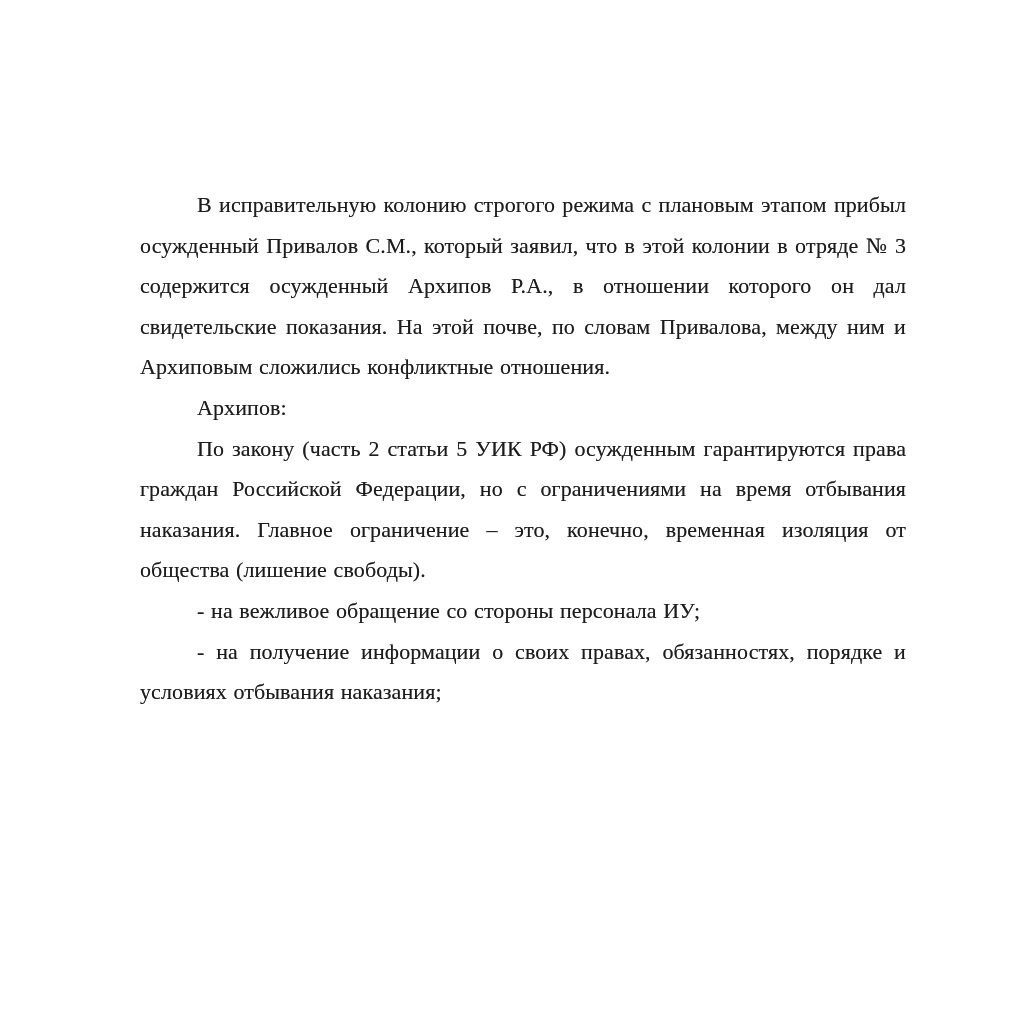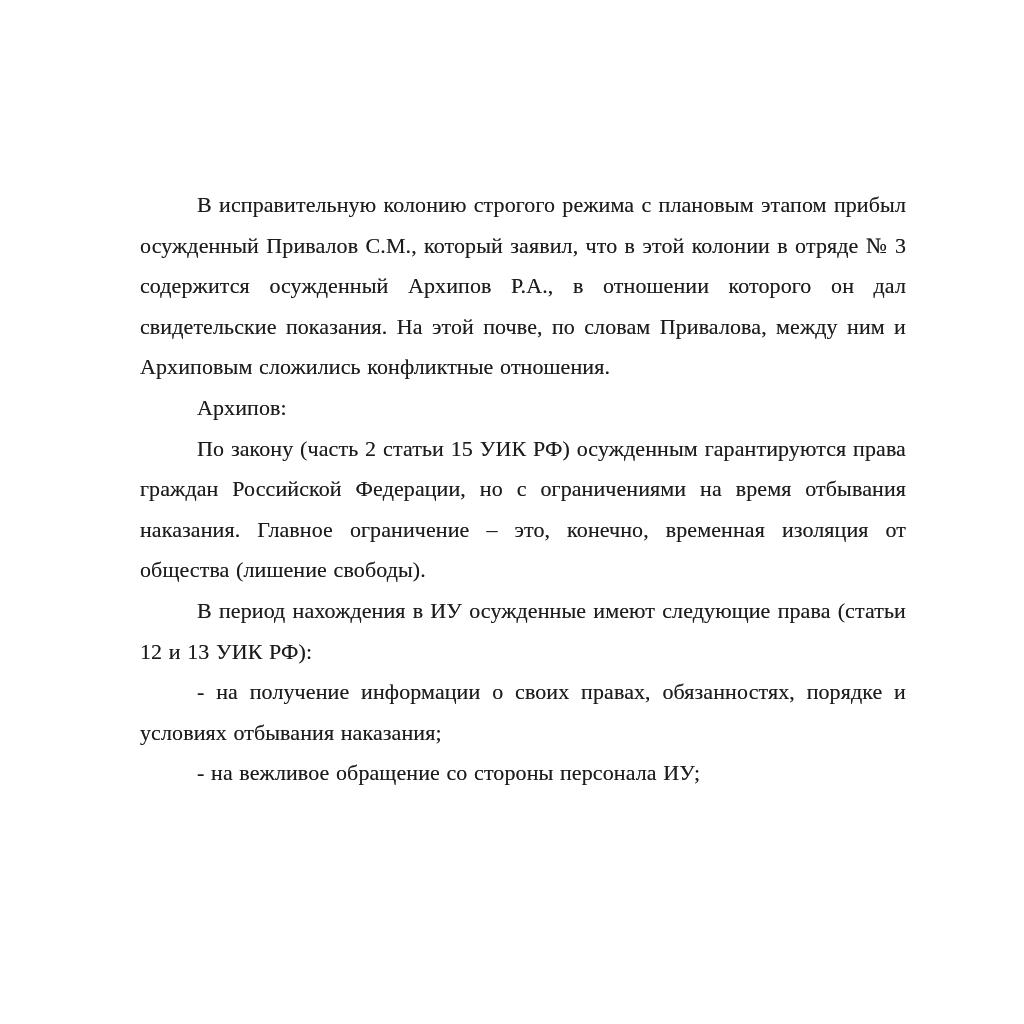--- a/index.html
+++ b/index.html
@@ -41,18 +41,17 @@
     text-shadow: 0 0 0.6px rgba(30,30,30,0.55);
   }
 </style>
 </head>
 <body>
 
 <div class="doc-page">
   <div class="doc-body">
     <p>В исправительную колонию строгого режима с плановым этапом прибыл осужденный Привалов С.М., который заявил, что в этой колонии в отряде № 3 содержится осужденный Архипов Р.А., в отношении которого он дал свидетельские показания. На этой почве, по словам Привалова, между ним и Архиповым сложились конфликтные отношения.</p>
     <p>Архипов:</p>
-    <p>По закону (часть 2 статьи 15 УИК РФ) осужденным гарантируются права граждан Российской Федерации, но с ограничениями на время отбывания наказания. Главное ограничение – это, конечно, временная изоляция от общества (лишение свободы).</p>
-    <p>В период нахождения в ИУ осужденные имеют следующие права (статьи 12 и 13 УИК РФ):</p>
+    <p>По закону (часть 2 статьи 5 УИК РФ) осужденным гарантируются права граждан Российской Федерации, но с ограничениями на время отбывания наказания. Главное ограничение – это, конечно, временная изоляция от общества (лишение свободы).</p>
+    <p>- на вежливое обращение со стороны персонала ИУ;</p>
     <p>- на получение информации о своих правах, обязанностях, порядке и условиях отбывания наказания;</p>
-    <p>- на вежливое обращение со стороны персонала ИУ;</p>
   </div>
 </div>
 
 </body></html>

